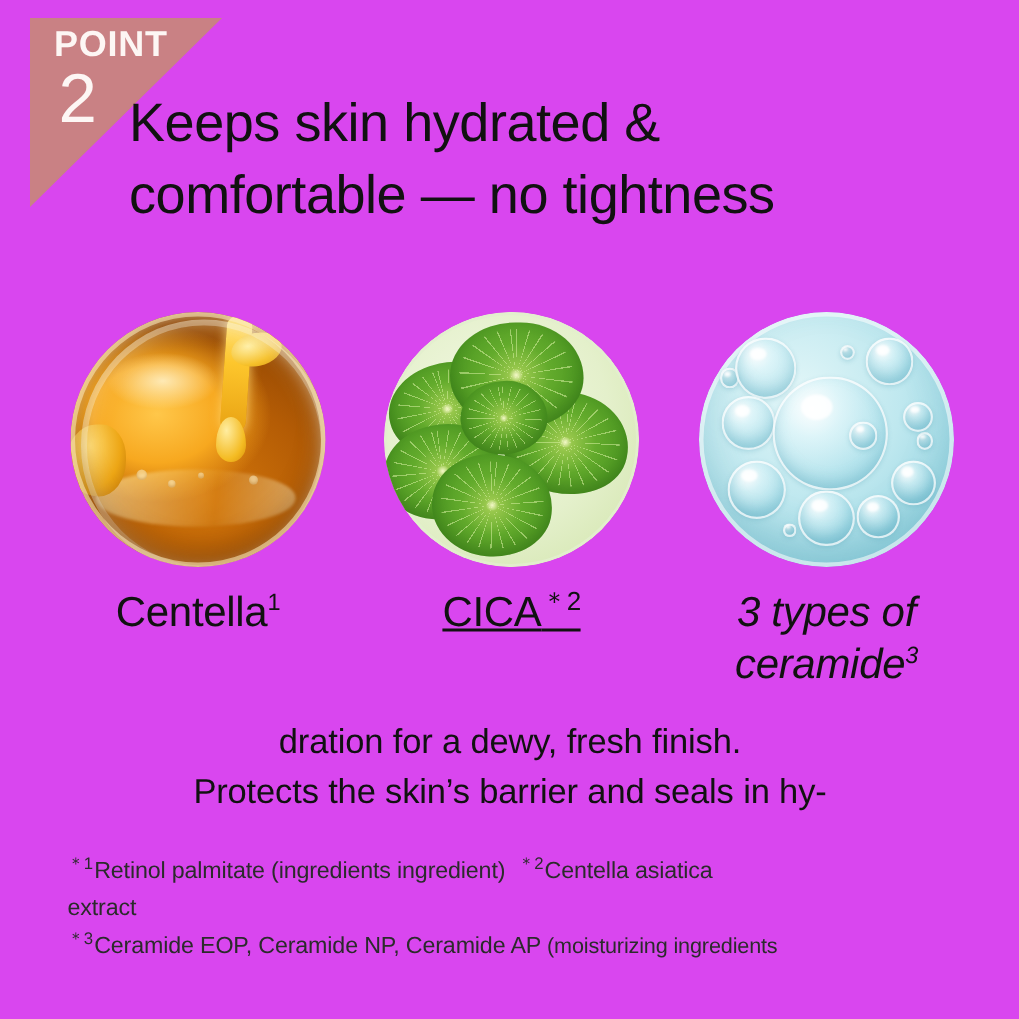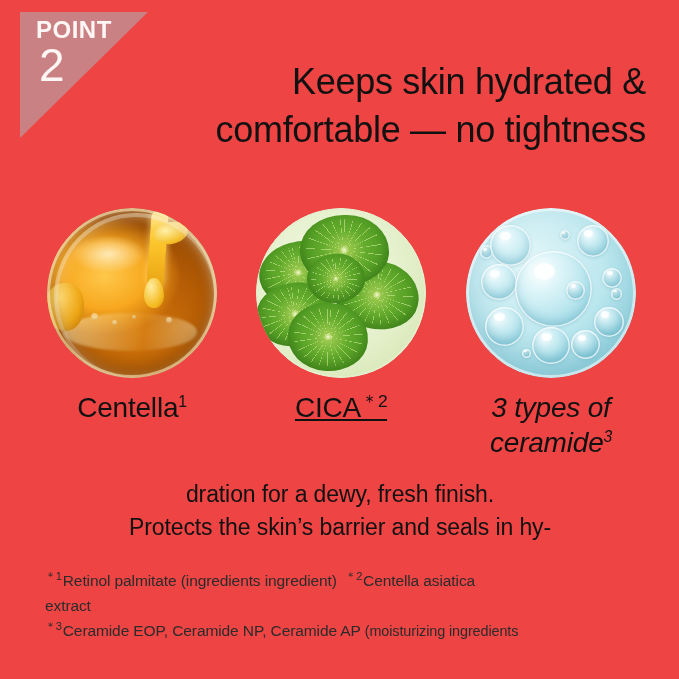--- a/index.html
+++ b/index.html
@@ -8,21 +8,21 @@
     background: #ffffff;
   }
   body {
     font-family: "Liberation Sans", sans-serif;
     -webkit-font-smoothing: antialiased;
   }
   #page {
     position: relative;
     width: 679px;
     height: 679px;
-    background: #ef4444;
+    background: #d946ef;
     overflow: hidden;
   }
 
   
   .point-ribbon {
     position: absolute;
     left: 20px;
     top: 12px;
     width: 128px;
     height: 126px;
@@ -56,21 +56,21 @@
   
   .headline {
     position: absolute;
     left: 86px;
     top: 58px;
     width: 560px;
     color: #111111;
     font-size: 36px;
     line-height: 1.33;
     letter-spacing: -0.3px;
-    text-align: right;
+    text-align: left;
   }
   .headline .hl-line {
     display: block;
     white-space: nowrap;
   }
 
   
   .circles-row {
     position: absolute;
     left: 0;

